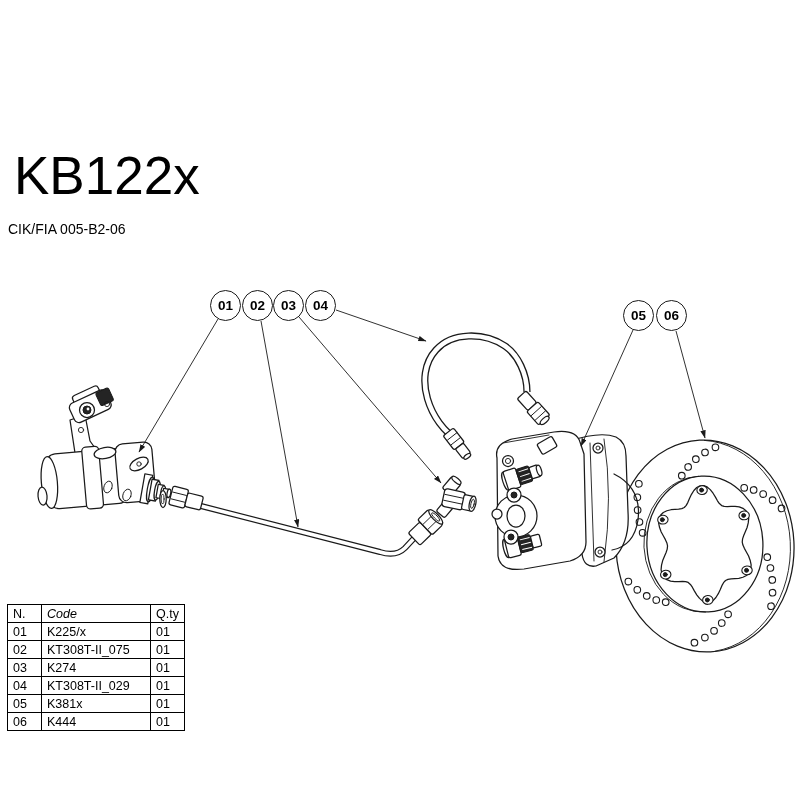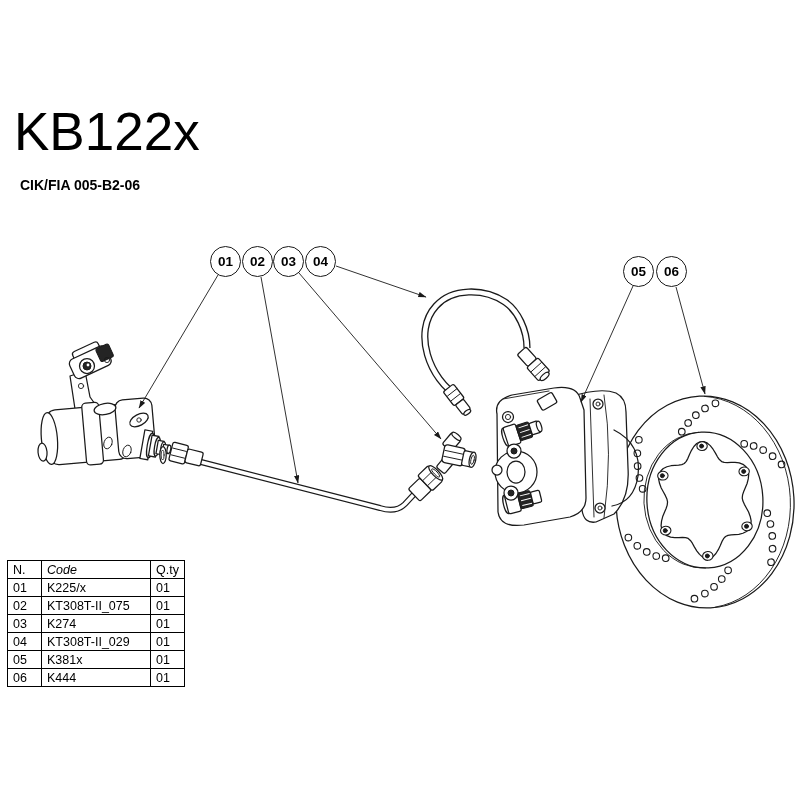--- a/index.html
+++ b/index.html
@@ -1,29 +1,29 @@
 <!DOCTYPE html>
 <html><head>
 <meta charset="utf-8">
 <style>
   html,body{margin:0;padding:0;}
   body{
     width:800px;height:800px;position:relative;background:#ffffff;
     font-family:"Liberation Sans","DejaVu Sans",sans-serif;color:#111;
     overflow:hidden;
   }
-  .page{position:absolute;inset:0;}
+  .page{position:absolute;inset:0;margin-top:44px;}
   .title{
     position:absolute;left:14px;top:103px;
     font-size:53px;font-weight:400;letter-spacing:0px;color:#000;
     line-height:1.1;
   }
   .subtitle{
-    position:absolute;left:20px;top:177px;
-    font-size:14px;font-weight:700;color:#000;
+    position:absolute;left:8px;top:177px;
+    font-size:14px;font-weight:400;color:#000;
   }
   svg.drawing{position:absolute;left:0;top:0;width:800px;height:800px;}
   svg .ln{fill:none;stroke:#1a1a1a;stroke-width:1.25;stroke-linejoin:round;stroke-linecap:round;}
   svg .fw{fill:#ffffff;stroke:#1a1a1a;stroke-width:1.25;stroke-linejoin:round;}
   svg .fd{fill:#242424;stroke:#1a1a1a;stroke-width:1;stroke-linejoin:round;}
   svg .thin{stroke-width:0.9;}
   svg .tube-o{fill:none;stroke:#1a1a1a;stroke-width:6;stroke-linecap:butt;}
   svg .tube-i{fill:none;stroke:#ffffff;stroke-width:3.6;stroke-linecap:butt;}
   svg .hose-o{fill:none;stroke:#1a1a1a;stroke-width:7.2;stroke-linecap:butt;}
   svg .hose-i{fill:none;stroke:#ffffff;stroke-width:4.6;stroke-linecap:butt;}

